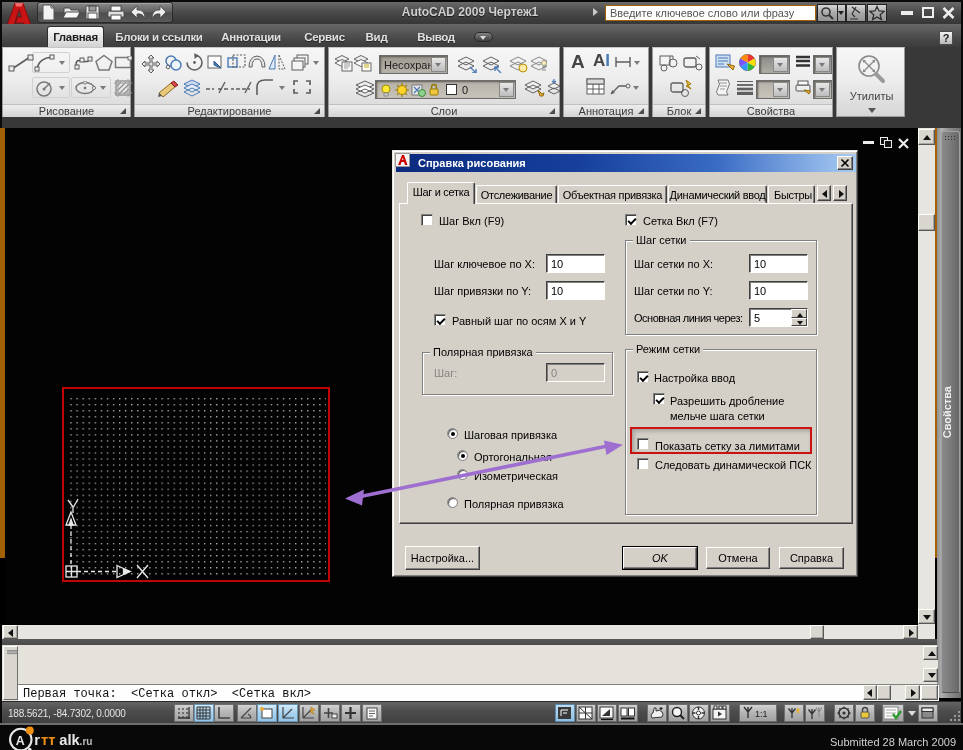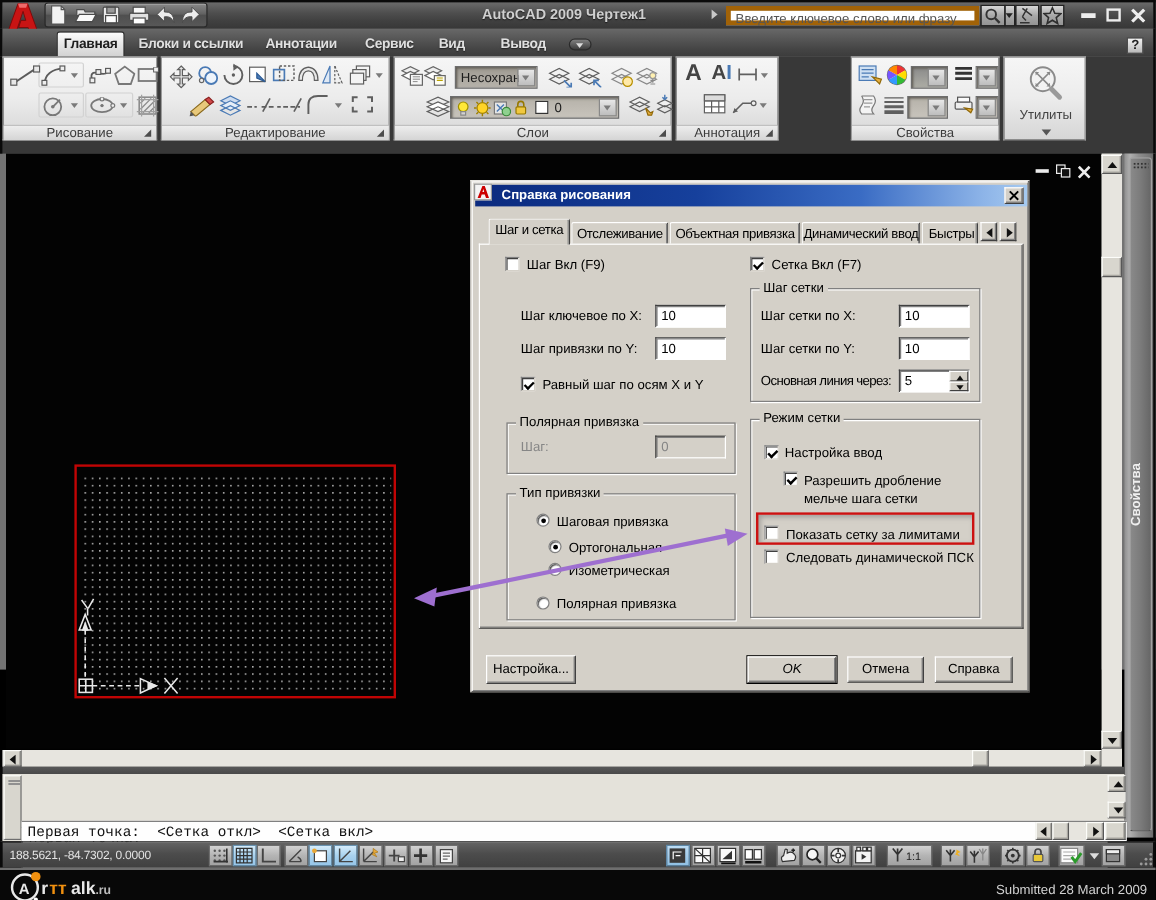--- a/index.html
+++ b/index.html
@@ -1,29 +1,29 @@
 <!DOCTYPE html>
 <html><head><meta charset="utf-8">
 <style>
 * { margin:0; padding:0; box-sizing:border-box; }
 html,body { width:963px; height:750px; overflow:hidden; background:#000; }
 body { font-family:"Liberation Sans", sans-serif; }
-#app { position:absolute; left:0; top:0; width:963px; height:558px; background:#737373; }
+#app { position:absolute; left:0; top:0; width:963px; height:558px; background:#a16207; }
 .abs { position:absolute; }
 
 
 #titlebar { left:0; top:0; width:963px; height:24px;
   background:linear-gradient(#6a6a6a 0%, #4e4e4e 40%, #404040 70%, #373737 100%);
   border-top:2px solid #0a0a0a; border-left:2px solid #0a0a0a; border-right:2px solid #0a0a0a; }
 #qat { left:37px; top:2px; width:136px; height:21px; border:1px solid #2a2a2a; border-radius:3px;
   background:linear-gradient(#898989, #626262 45%, #4f4f4f 52%, #585858);
   box-shadow:inset 0 1px 0 #a5a5a5; }
 #title { left:300px; top:5px; width:340px; text-align:center; color:#cfcfcf; font-size:12px; font-weight:bold;
   text-shadow:0 1px 1px #1a1a1a; }
-#infocenter { left:605px; top:5px; width:211px; height:16px; background:#fff; border:4px solid #a16207;padding-left:21px; }
+#infocenter { left:605px; top:5px; width:211px; height:16px; background:#fff; border:1px solid #a16207;padding-left:21px; }
 #infocenter span { position:absolute; left:4px; top:1px; color:#555; font-size:11px; }
 .icbtn { position:absolute; top:4px; height:18px; background:linear-gradient(#d6d6d6,#a8a8a8 50%,#949494); border:1px solid #222; }
 .winbtn { position:absolute; color:#ededed; font-weight:bold; }
 
 
 #tabrow { left:0; top:24px; width:963px; height:23px;
   background:linear-gradient(#686868, #525252 45%, #444 75%, #3c3c3c);
   border-left:2px solid #0a0a0a; border-right:2px solid #0a0a0a; }
 .rtab { position:absolute; top:28px; height:19px; color:#e0e0e0; font-size:11.5px; font-weight:bold; white-space:nowrap; letter-spacing:-0.3px;
   text-align:center; line-height:19px; text-shadow:0 1px 1px #222; }
@@ -437,20 +437,39 @@
       </svg>
     <svg class="ricon" style="left:45px;top:30px;" width="22" height="18" viewBox="0 0 22 18">
         <path d="M2 16 L10 8 h8" fill="none" stroke="#5f5f5f" stroke-width="1.3"></path>
         <circle cx="19" cy="8" r="2" fill="#eee" stroke="#5f5f5f"></circle>
         <path d="M2 16 l4 -1 -3 -3 z" fill="#5f5f5f"></path>
       </svg>
     <div class="drop" style="left:69px;top:38px;"></div>
     <div class="plabel">Аннотация<div class="pl-arr"></div></div>
   </div>
 
+  <div class="panel abs" style="left:652px;top:47px;width:54px;">
+    <svg class="ricon" style="left:5px;top:6px;" width="21" height="19" viewBox="0 0 21 19">
+        <rect x="2" y="2" width="10" height="9" fill="#f4f4f4" stroke="#5f5f5f"></rect>
+        <circle cx="6" cy="14" r="3" fill="none" stroke="#5f5f5f"></circle>
+        <circle cx="15" cy="9" r="4" fill="none" stroke="#5f5f5f"></circle>
+        <path d="M12 2 h3 v3" fill="none" stroke="#5f5f5f"></path>
+      </svg>
+    <svg class="ricon" style="left:29px;top:6px;" width="21" height="19" viewBox="0 0 21 19">
+        <rect x="2" y="4" width="12" height="9" rx="2" fill="none" stroke="#5f5f5f" stroke-width="1.3"></rect>
+        <circle cx="17" cy="13" r="3" fill="none" stroke="#5f5f5f"></circle>
+        <path d="M14 2 l4 3" stroke="#5f5f5f"></path>
+      </svg>
+    <svg class="ricon" style="left:17px;top:30px;" width="24" height="20" viewBox="0 0 24 20">
+        <rect x="1" y="5" width="12" height="9" rx="2" fill="none" stroke="#5f5f5f" stroke-width="1.3"></rect>
+        <circle cx="15" cy="15" r="3.5" fill="none" stroke="#5f5f5f"></circle>
+        <path d="M16 2 l5 4 -3 1 3 4 -5 -3 2 -1 z" fill="#f0c830" stroke="#a07808"></path>
+      </svg>
+    <div class="plabel">Блок<div class="pl-arr"></div></div>
+  </div>
 
   <div class="panel abs" style="left:709px;top:47px;width:124px;">
     <svg class="ricon" style="left:4px;top:5px;" width="22" height="20" viewBox="0 0 22 20">
         <rect x="2" y="2" width="14" height="12" fill="#cfe0f2" stroke="#4a7ab5"></rect>
         <path d="M4 5 h10 M4 8 h10 M4 11 h6" stroke="#4a7ab5"></path>
         <path d="M13 11 l6 6 1.5 -4 z" fill="#e8b040" stroke="#906808"></path>
       </svg>
     <svg class="ricon" style="left:28px;top:5px;" width="19" height="19" viewBox="0 0 19 19">
       <circle cx="9.5" cy="9.5" r="8" fill="#eee" stroke="#666"></circle>
       <path d="M9.5 9.5 L9.5 1.5 A8 8 0 0 1 16.4 5.5 Z" fill="#e33"></path>
@@ -770,23 +789,20 @@
     <div class="fld" style="left:153px;top:130px;">10</div>
     <div class="cb chk" style="left:41px;top:163px;"></div>
     <div class="lbl" style="left:59px;top:164px;">Равный шаг по осям X и Y</div>
 
     <div class="grp" style="left:29px;top:201px;width:191px;height:43px;">
         <i>Полярная привязка</i>
       </div>
     <div class="lbl" style="left:41px;top:216px;color:#868686;">Шаг:</div>
     <div class="fld dis" style="left:153px;top:212px;">0</div>
 
-    <div class="grp" style="left:29px;top:260px;width:191px;height:106px;">
-        <i>Тип привязки</i>
-      </div>
     <div class="rad sel" style="left:54px;top:277px;"></div>
     <div class="lbl" style="left:71px;top:278px;">Шаговая привязка</div>
     <div class="rad sel" style="left:64px;top:299px;"></div>
     <div class="lbl" style="left:81px;top:300px;">Ортогональная</div>
     <div class="rad" style="left:64px;top:318px;"></div>
     <div class="lbl" style="left:81px;top:319px;">Изометрическая</div>
     <div class="rad" style="left:54px;top:346px;"></div>
     <div class="lbl" style="left:71px;top:347px;">Полярная привязка</div>
 
     <div class="cb chk" style="left:232px;top:63px;"></div>

